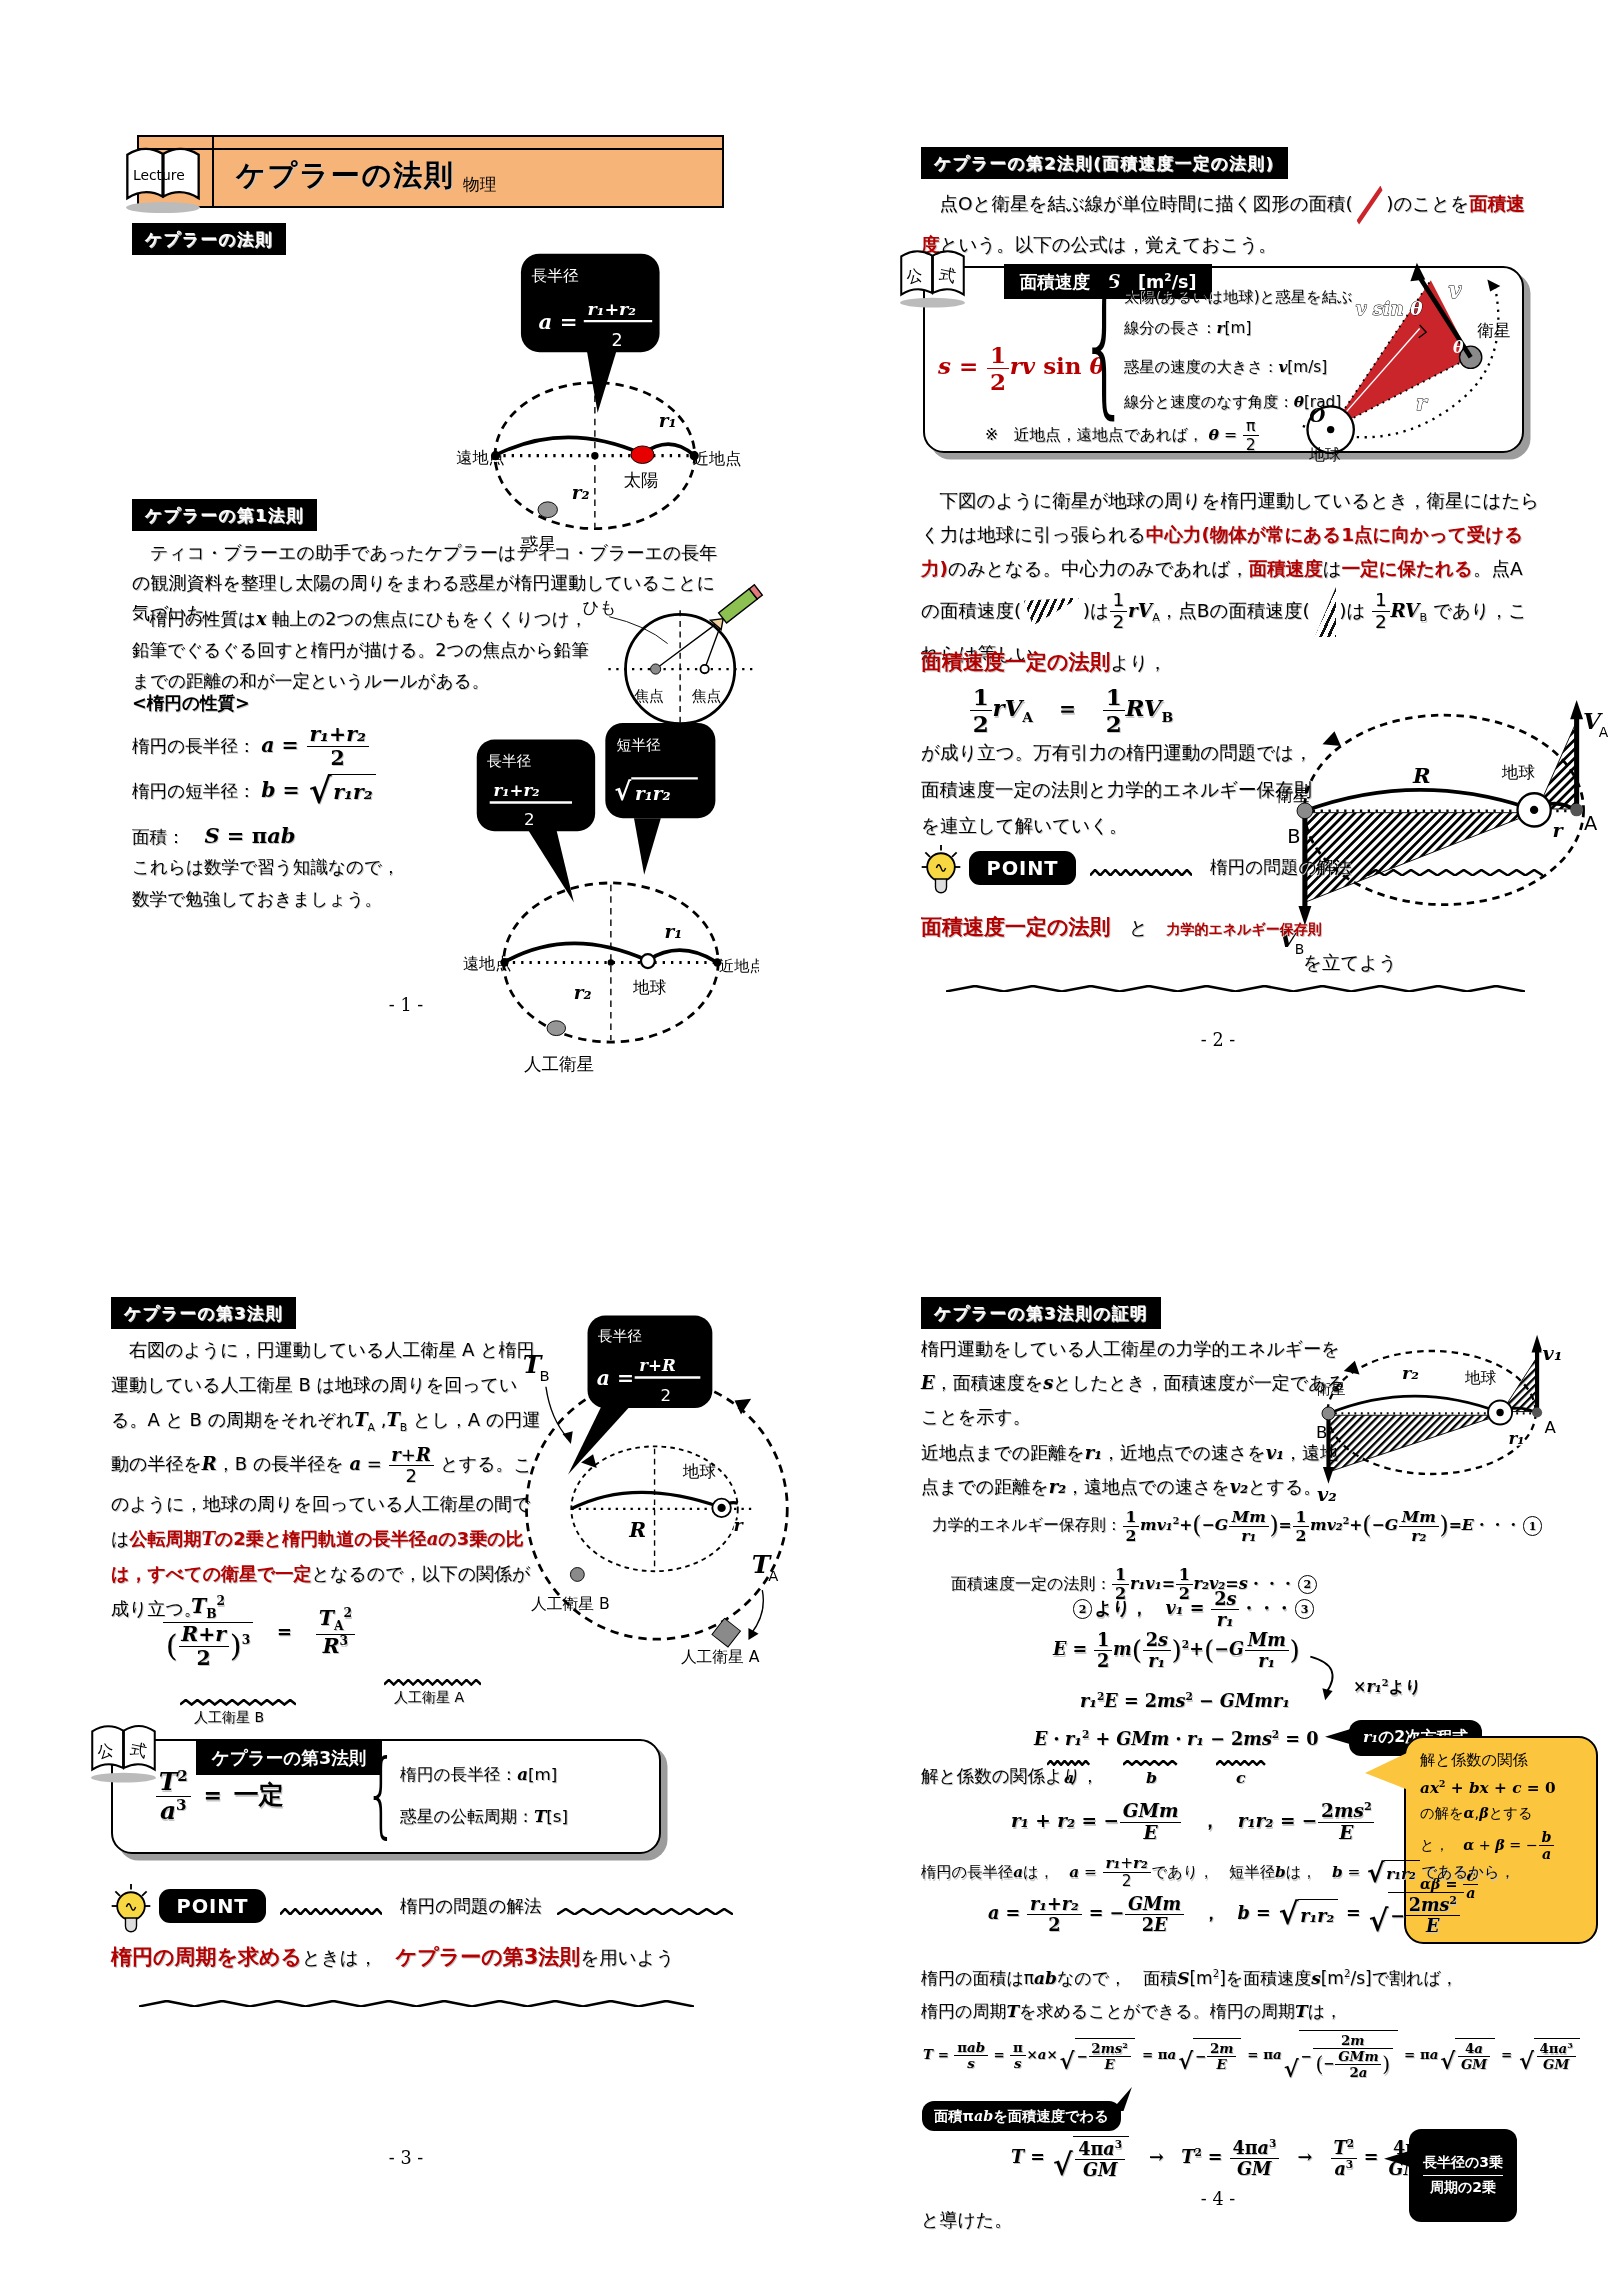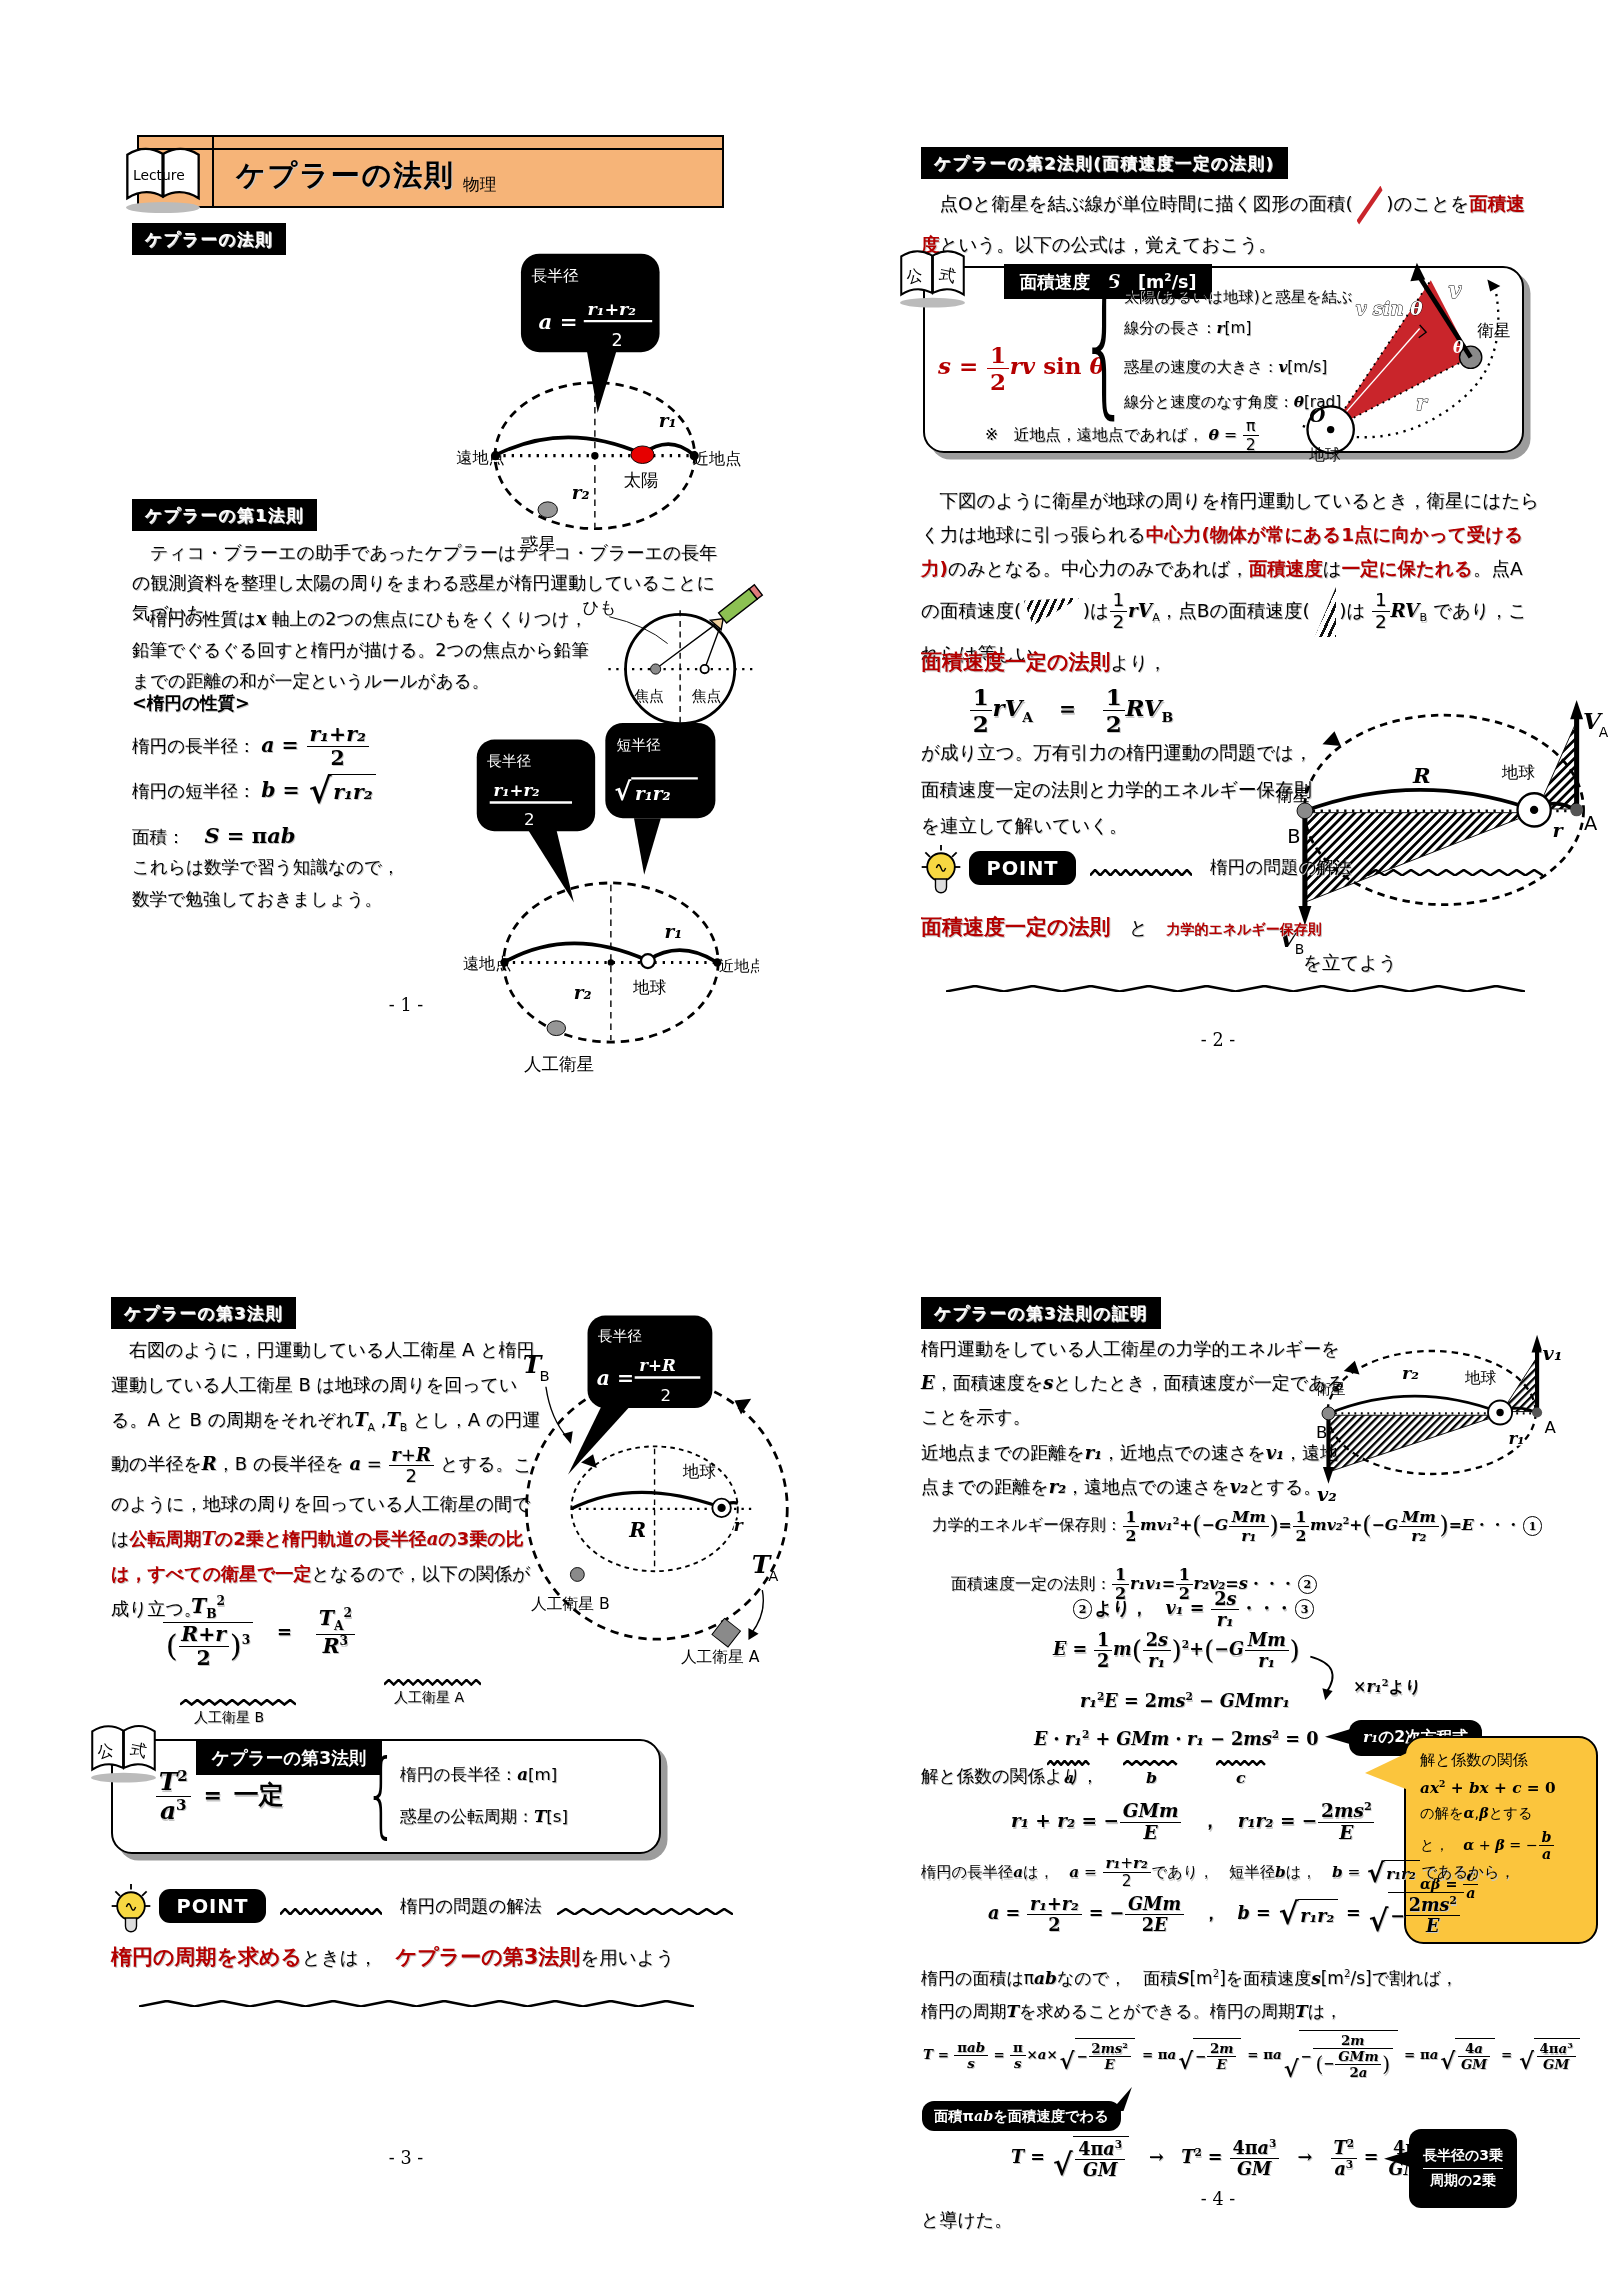--- a/index.html
+++ b/index.html
@@ -593,21 +593,21 @@
       </span>　→　<span class="mi">T</span><sup>2</sup> = <span class="fr">
         <span class="t">4π<span class="mi">a</span><sup>3</sup></span>
         <span class="bb"><span class="mi">GM</span></span>
       </span>　→　<span class="fr">
         <span class="t"><span class="mi">T</span><sup>2</sup></span>
         <span class="bb"><span class="mi">a</span><sup>3</sup></span>
       </span> = <span class="fr">
         <span class="t">4π</span>
         <span class="bb"><span class="mi">GM</span></span>
       </span></div>
-  <div class="bc" style="left:597px;top:981px;padding:18px 14px;font-size:14px;text-align:center">
+  <div class="bc" style="left:597px;top:981px;padding:25px 14px;font-size:14px;text-align:center">
     <span class="bt" style="left:-25px;top:20.4px;width:30px;height:18.5px;clip-path:polygon(100% 0,0 50%,100% 100%)"></span>
     <div>長半径の3乗</div>
     <div style="border-top:1.4px solid #fff;margin-top:2.8px;padding-top:2.8px">周期の2乗</div>
   </div>
   <div class="a sh" style="left:109px;top:1060px;font-size:18px">と導けた。</div>
   <div class="pnum" style="top:1041px">- 4 -</div>
 </div>
 
 
 </body></html>

